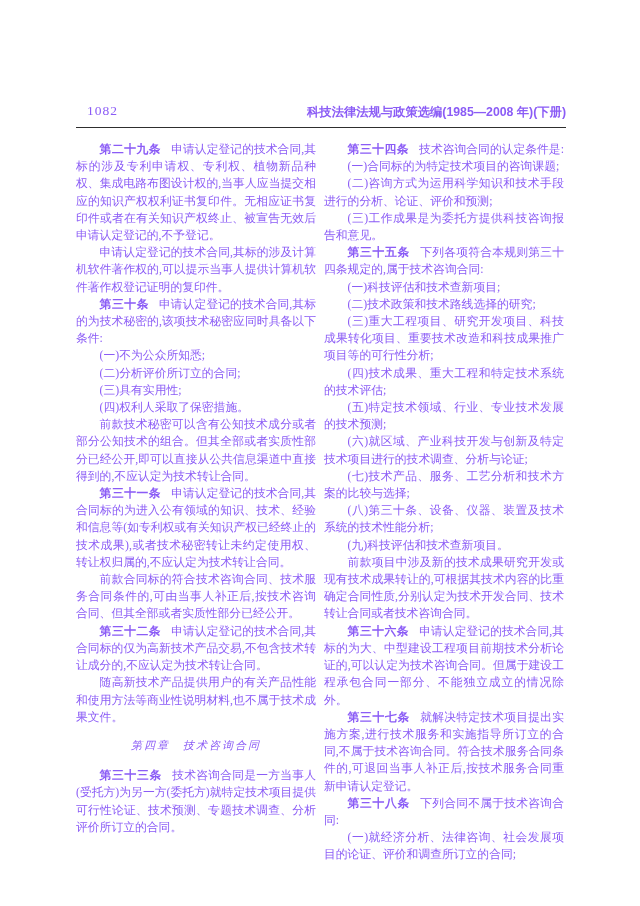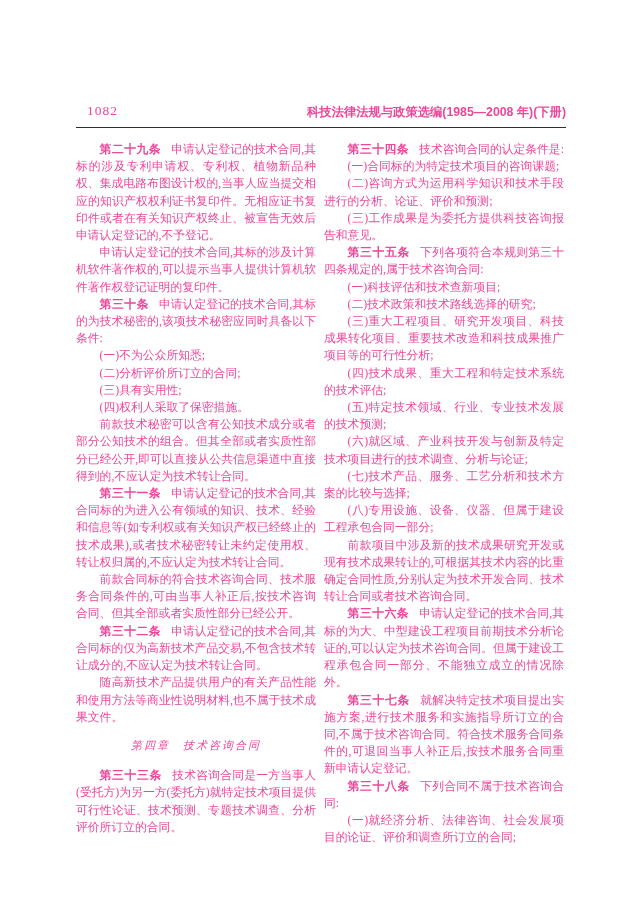--- a/index.html
+++ b/index.html
@@ -7,21 +7,21 @@
     padding: 0;
     background: #ffffff;
   }
   .page {
     position: relative;
     width: 640px;
     height: 906px;
     background: #ffffff;
     box-sizing: border-box;
     padding: 102px 74px 4px 76px;
-    color: #ec4899;
+    color: #8b5cf6;
     font-family: "Liberation Serif", "DejaVu Serif", serif;
     overflow: hidden;
   }
   .header {
     position: relative;
     height: 20px;
     border-bottom: 1.4px solid #2e2e2e;
     padding-bottom: 5px;
   }
   .page-number {
@@ -106,21 +106,22 @@
       <p class="para"><span>(二)咨询方式为运用科学知识和技术手段进行的分析、论证、评价和预测;</span></p>
       <p class="para"><span>(三)工作成果是为委托方提供科技咨询报告和意见。</span></p>
       <p class="para"><b class="lead">第三十五条</b><span>下列各项符合本规则第三十四条规定的,属于技术咨询合同:</span></p>
       <p class="para"><span>(一)科技评估和技术查新项目;</span></p>
       <p class="para"><span>(二)技术政策和技术路线选择的研究;</span></p>
       <p class="para"><span>(三)重大工程项目、研究开发项目、科技成果转化项目、重要技术改造和科技成果推广项目等的可行性分析;</span></p>
       <p class="para"><span>(四)技术成果、重大工程和特定技术系统的技术评估;</span></p>
       <p class="para"><span>(五)特定技术领域、行业、专业技术发展的技术预测;</span></p>
       <p class="para"><span>(六)就区域、产业科技开发与创新及特定技术项目进行的技术调查、分析与论证;</span></p>
       <p class="para"><span>(七)技术产品、服务、工艺分析和技术方案的比较与选择;</span></p>
-      <p class="para"><span>(八)专用设施、设备、仪器、但属于建设工程承包合同一部分;</span></p>
+      <p class="para"><span>(八)第三十条、设备、仪器、装置及技术系统的技术性能分析;</span></p>
+      <p class="para"><span>(九)科技评估和技术查新项目。</span></p>
       <p class="para"><span>前款项目中涉及新的技术成果研究开发或现有技术成果转让的,可根据其技术内容的比重确定合同性质,分别认定为技术开发合同、技术转让合同或者技术咨询合同。</span></p>
       <p class="para"><b class="lead">第三十六条</b><span>申请认定登记的技术合同,其标的为大、中型建设工程项目前期技术分析论证的,可以认定为技术咨询合同。但属于建设工程承包合同一部分、不能独立成立的情况除外。</span></p>
       <p class="para"><b class="lead">第三十七条</b><span>就解决特定技术项目提出实施方案,进行技术服务和实施指导所订立的合同,不属于技术咨询合同。符合技术服务合同条件的,可退回当事人补正后,按技术服务合同重新申请认定登记。</span></p>
       <p class="para"><b class="lead">第三十八条</b><span>下列合同不属于技术咨询合同:</span></p>
       <p class="para"><span>(一)就经济分析、法律咨询、社会发展项目的论证、评价和调查所订立的合同;</span></p>
     </div>
 
   </div>
 </div>
 

